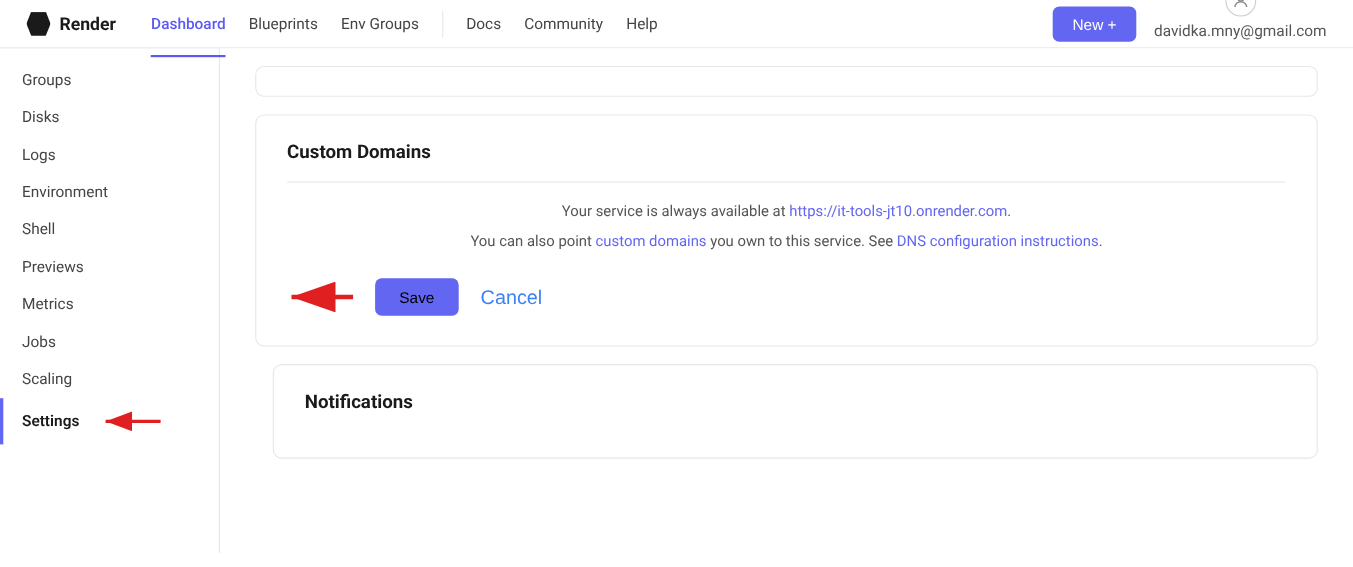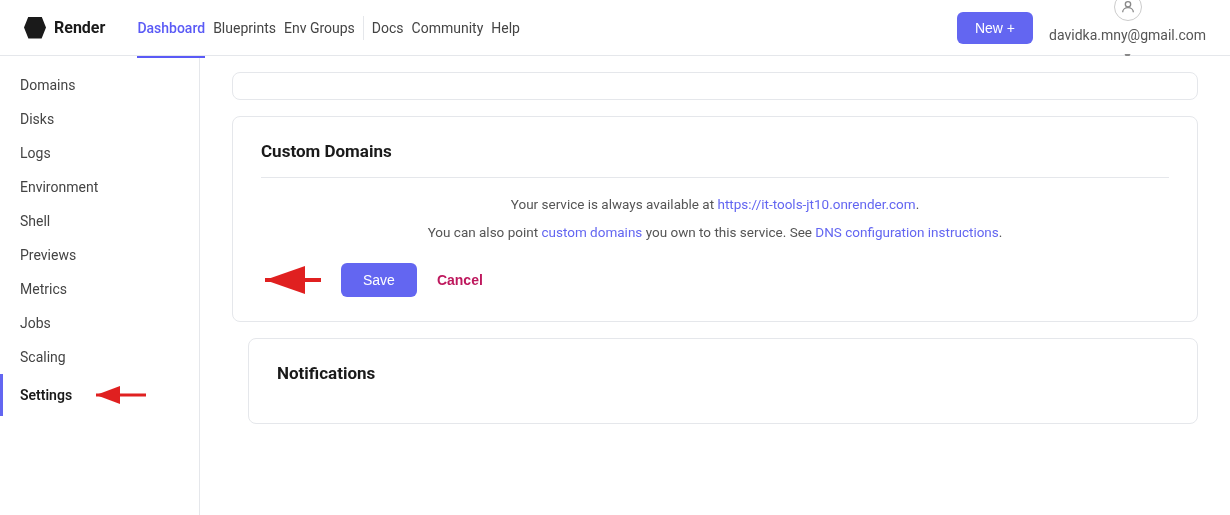--- a/index.html
+++ b/index.html
@@ -2,21 +2,21 @@
 <html><head>
   <meta charset="utf-8">
   <style>
     * { box-sizing: border-box; margin: 0; padding: 0; }
     body { font-family: -apple-system, BlinkMacSystemFont, 'Segoe UI', Roboto, sans-serif; background: #fff; color: #333; font-size: 14px; }
 
     
     .topnav {
       display: flex;
       align-items: center;
-      height: 56px;
+      height: 44px;
       padding: 0 24px;
       border-bottom: 1px solid #e5e7eb;
       gap: 32px;
     }
     .logo {
       display: flex;
       align-items: center;
       gap: 8px;
       font-weight: 700;
       font-size: 16px;
@@ -25,21 +25,21 @@
     .logo-icon {
       width: 22px;
       height: 22px;
       background: #1a1a1a;
       clip-path: polygon(20% 0%, 80% 0%, 100% 50%, 80% 100%, 20% 100%, 0% 50%);
       flex-shrink: 0;
     }
     .nav-main {
       display: flex;
       align-items: center;
-      gap: 8px;
+      gap: 21px;
       flex: 1;
     }
     .nav-link {
       font-size: 14px;
       color: #444;
       text-decoration: none;
       padding: 4px 0;
       cursor: pointer;
       position: relative;
     }
@@ -181,36 +181,35 @@
       height: 42px;
       border: 1.5px solid #c7c7f0;
       border-radius: 6px;
       padding: 0 14px;
       font-size: 14px;
       color: #333;
       outline: none;
     }
     .btn-save {
       background: #6366f1;
-      color: #ffffff;
+      color: #000000;
       border: none;
       padding: 9px 22px;
       border-radius: 6px;
       font-size: 14px;
       font-weight: 500;
       cursor: pointer;
     }
     .btn-cancel {
       background: none;
       border: none;
-      color: #be185d;
-      font-size: 14px;
+      color: #3b82f6;
+      font-size: 18px;
       cursor: pointer;
       padding: 9px 8px;
-      font-weight: bold;
     }
 
     
     .notifications-card {
       border: 1px solid #e5e7eb;
       border-radius: 8px;
       padding: 24px 28px;
       margin: 0 0 16px 16px;
     }
 
@@ -253,21 +252,21 @@
       <span>davidka.mny@gmail.com</span>
       <span style="color:#888; font-size:12px;">▾</span>
     </div>
   </div>
 </nav>
 
 <div class="layout">
 
   <aside class="sidebar">
     <div class="sidebar-item">
-      <span>Domains</span>
+      <span>Groups</span>
     </div>
     <div class="sidebar-item">
       <span>Disks</span>
     </div>
     <div class="sidebar-item">
       <span>Logs</span>
     </div>
     <div class="sidebar-item">
       <span>Environment</span>
     </div>

